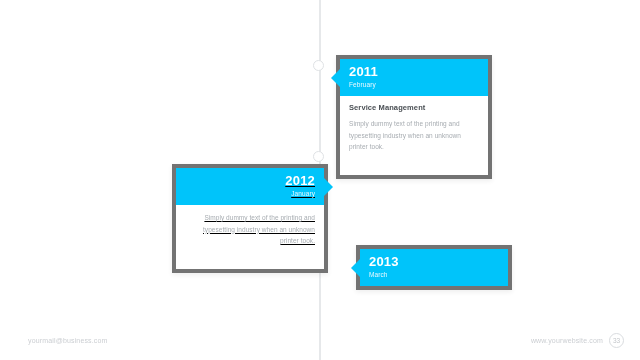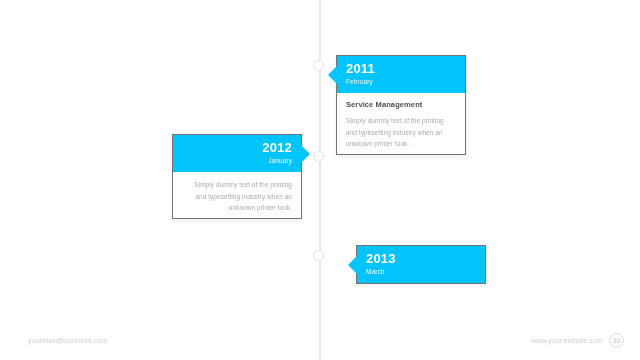--- a/index.html
+++ b/index.html
@@ -41,31 +41,31 @@
     background: #ffffff;
     box-sizing: border-box;
   }
   .axis-marker.m1 { top: 60px; }
   .axis-marker.m2 { top: 151px; }
   .axis-marker.m3 { top: 250px; }
 
   
   .event-card {
     position: absolute;
-    width: 130px;
-    background: #ffffff;
-    border: 1px solid #737373;
+    width: 156px;
+    background: #ffffff;
+    border: 4px solid #737373;
     box-shadow: 0 2px 5px rgba(0,0,0,0.07);
     box-sizing: border-box;
   }
   .event-card.right { left: 336px; }
   .event-card.left  { left: 172px; }
 
   .card-2011 { top: 55px; }
-  .card-2012 { top: 134px; }
+  .card-2012 { top: 164px; text-decoration: underline; }
   .card-2013 { top: 245px; margin-left: 20px; }
 
   .card-header {
     position: relative;
     background: #00c4fa;
     padding: 6px 9px 7px 9px;
   }
   .event-card.left .card-header {
     text-align: right;
   }
@@ -100,21 +100,21 @@
   .card-month {
     display: block;
     color: #eaf9ff;
     font-size: 6.5px;
     line-height: 9px;
     margin-top: 2px;
     letter-spacing: 0.1px;
   }
 
   .card-body {
-    padding: 7px 9px 4px 9px;
+    padding: 7px 9px 22px 9px;
   }
   .event-card.left .card-body {
     text-align: right;
   }
 
   .card-title {
     display: block;
     color: #4a4f54;
     font-size: 7.5px;
     font-weight: bold;

